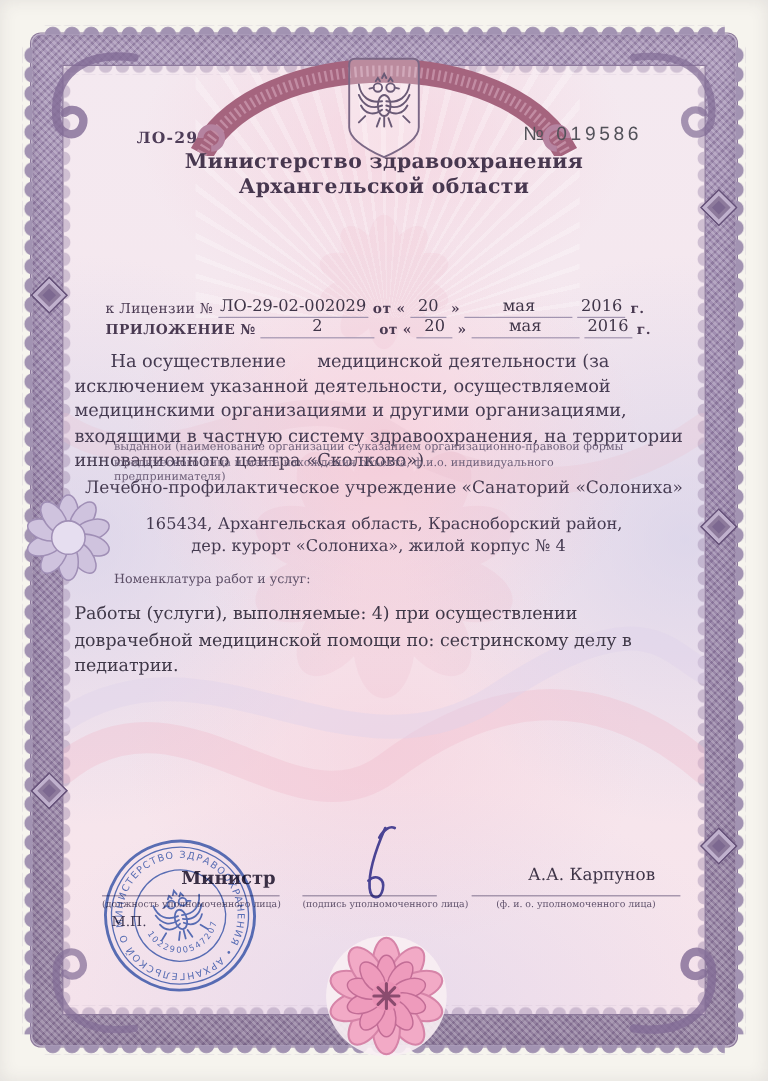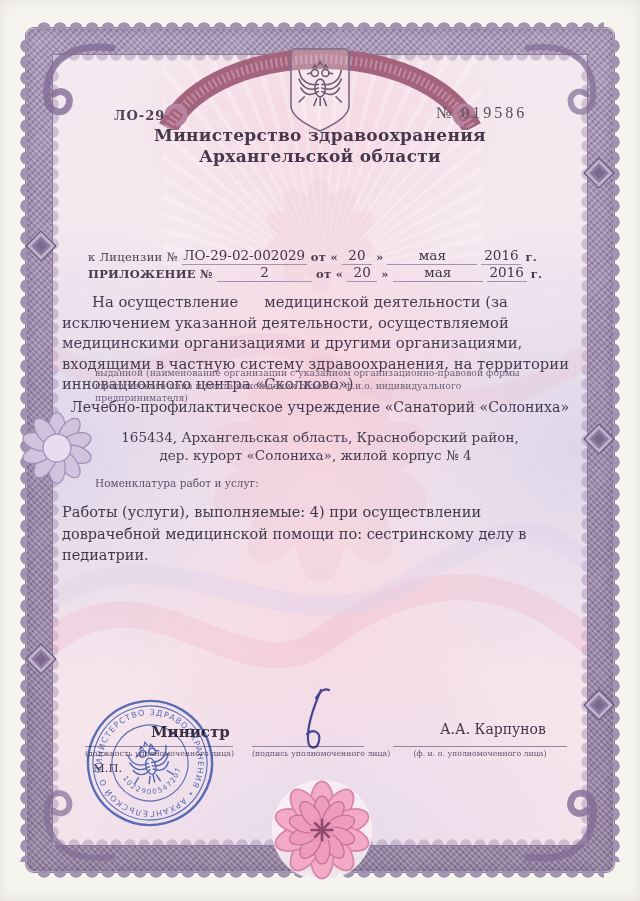--- a/index.html
+++ b/index.html
@@ -63,21 +63,21 @@
     background-size:7px 14px; background-repeat:repeat-y; }
   .sunburst { position:absolute; left:110px; top:0; width:320px; height:210px; opacity:.5;
     background: repeating-conic-gradient(from -80deg at 50% 105%, rgba(255,255,255,.5) 0 1.4deg, rgba(255,255,255,0) 1.4deg 5.2deg); }
   .ornament, .wm { position:absolute; pointer-events:none; }
   .diamond { position:absolute; width:20px; height:20px; transform:rotate(45deg);
     background: var(--accent-border-dark,#7c6890);
     box-shadow: inset 0 0 0 3px #c0b1cd, inset 0 0 0 6px #8d7a9c; border:1px solid #665279; }
   
   .abs { position:absolute; }
   .code { left:114px; top:108px; font-size:13px; font-weight:bold; letter-spacing:1px; color:#4e3d58; }
-  .serial { left:436px; top:104px; font-family:Liberation Serif, serif;
+  .serial { left:436px; top:104px; font-family:Liberation Sans, sans-serif;
     font-size:16px; letter-spacing:3px; color:#53525a; }
   .title { left:0; top:125px; width:640px; text-align:center; font-size:17px; font-weight:bold;
     line-height:21px; color:#47374f; letter-spacing:.3px; }
   .fill-row { display:flex; align-items:flex-end; gap:4px; }
   .fill-row .lbl { font-size:11.5px; font-weight:bold; color:#4a3a52; padding-bottom:1px; letter-spacing:.3px; white-space:nowrap; }
   .fill-row .cell { display:inline-block; border-bottom:1px solid #a294b0; text-align:center;
     font-size:13.5px; color:#3f3548; line-height:17px; }
   .row1 { left:88px; top:216px;margin-top:48px; }
   .row2 { left:88px; top:247px; }
   .w95{width:95px} .w125{width:125px} .w30{width:30px} .w90{width:90px} .w40{width:40px}

